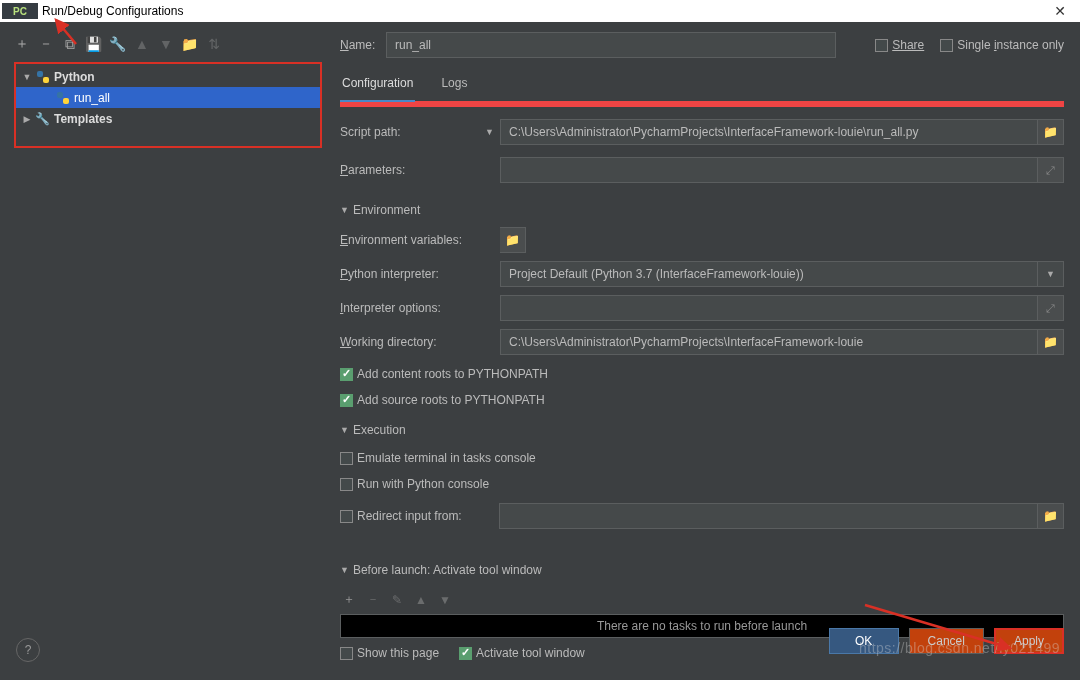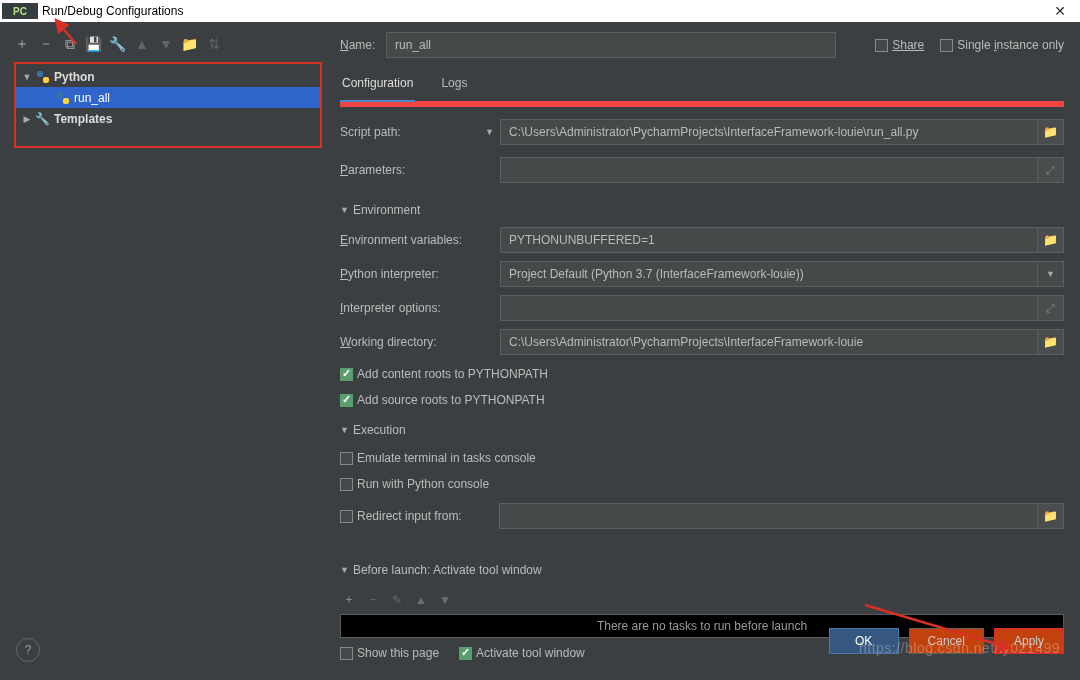--- a/index.html
+++ b/index.html
@@ -233,21 +233,20 @@
         </div>
     </div>
 
     <div class="section-hdr">
         <span class="tri">▼</span>
         <span>Environment</span>
       </div>
 
     <div class="field-row compact">
       <span class="label"><span class="u">E</span><span>nvironment variables:</span></span>
-      <input type="text" class="txt" value="PYTHONUNBUFFERED=1" style="">
       <div class="input-suffix">📁</div>
     </div>
 
     <div class="field-row compact">
       <span class="label"><span class="u">P</span><span>ython interpreter:</span></span>
       <div class="txt" style="display:flex;align-items:center;">
           <span>Project Default (Python 3.7 (InterfaceFramework-louie))</span>
         </div>
       <div class="dd-arrow right">▼</div>
     </div>

